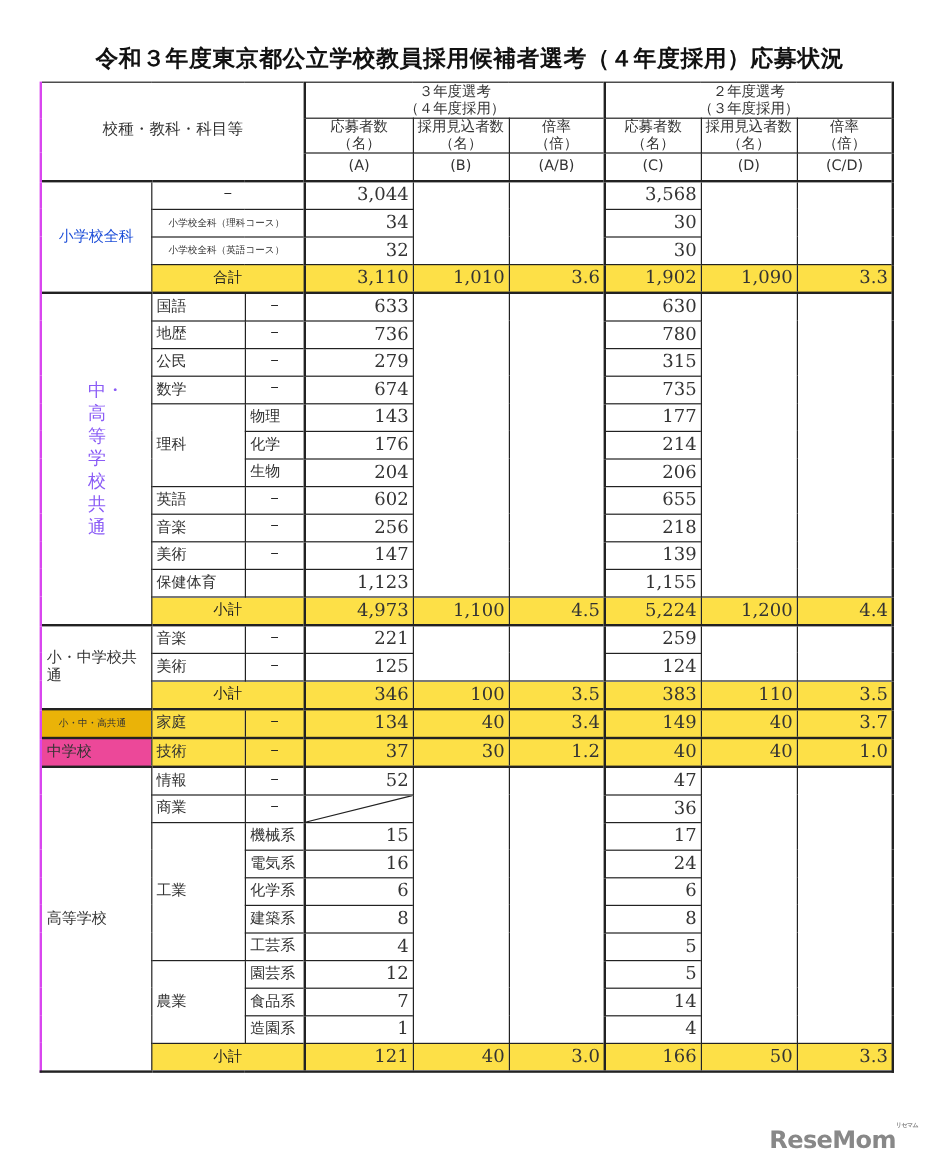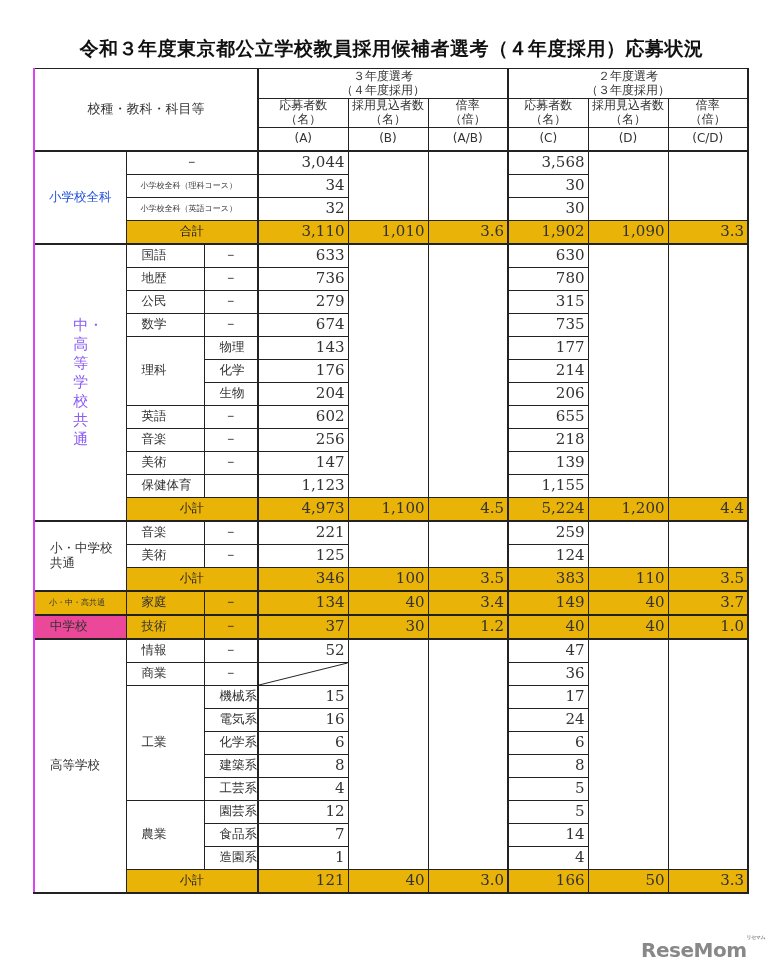--- a/index.html
+++ b/index.html
@@ -3,24 +3,24 @@
 <meta charset="utf-8">
 <style>
   html,body{margin:0;padding:0;background:#fff;}
   body{width:783px;height:970px;position:relative;overflow:hidden;font-family:"DejaVu Sans",sans-serif;color:#222;}
   .title{position:absolute;left:0;top:36px;width:783px;text-align:center;font-size:19px;font-weight:bold;letter-spacing:0.5px;color:#111;}
   table{position:absolute;left:33px;top:68px;border-collapse:collapse;table-layout:fixed;}
   td{border:1px solid #222;padding:0;font-size:13px;line-height:1.15;height:22px;overflow:hidden;white-space:nowrap;}
   .outer{border-left:2px solid #d946ef;}
   .hdr{text-align:center;font-size:12px;color:#333;}
   .num{text-align:right;padding-right:3px;font-family:"DejaVu Serif",serif;font-size:15px;color:#333;}
-  .lbl{padding-left:15px;font-size:12.5px;color:#333;}
+  .lbl{padding-left:4px;font-size:12.5px;color:#333;}
   .c{text-align:center;}
   .sm{font-size:8px;padding-left:14px;}
-  .gray{background:#eab308;}
+  .gray{background:#fde047;}
   .vert{text-align:right;font-size:15px;line-height:19px;white-space:normal;color:#8b5cf6;}
   .thick-l{border-left:2px solid #222;}
   .thick-t{border-top:2px solid #222;}
   .diag{position:relative;}
   .diag svg{position:absolute;left:0;top:0;width:100%;height:100%;}
   .logo{position:absolute;right:18px;top:938px;font-family:"DejaVu Sans",sans-serif;font-weight:bold;font-size:20px;color:#888;letter-spacing:-0.5px;}
   .logo sup{font-size:5px;position:relative;top:-10px;}
 </style>
 </head>
 <body>

